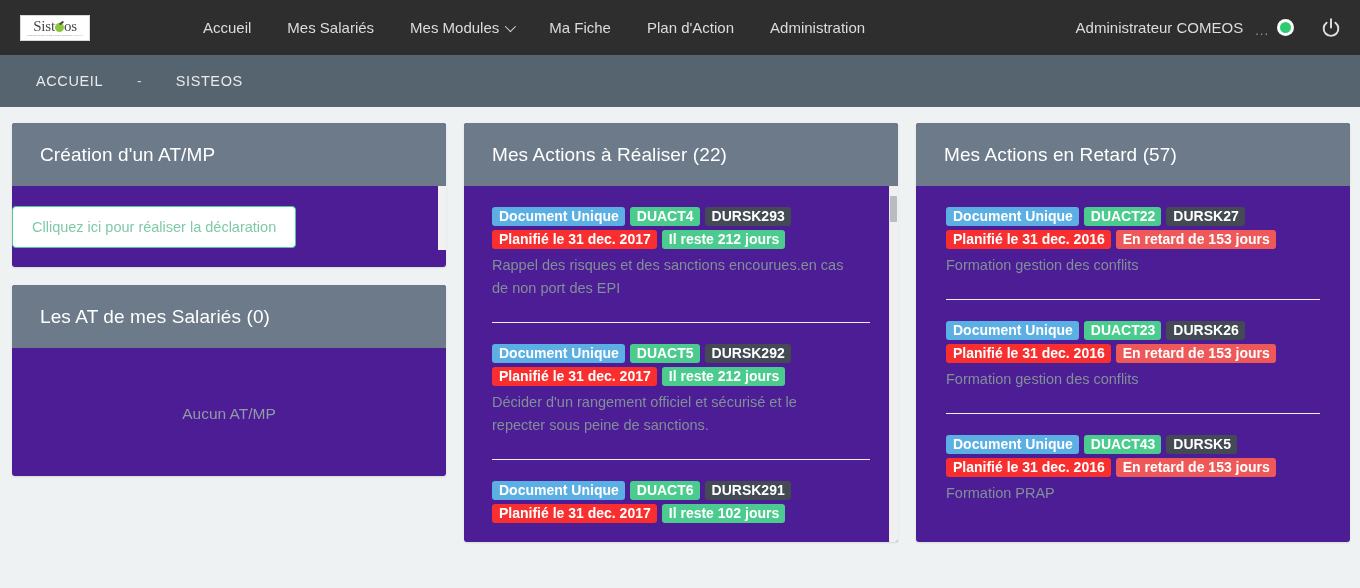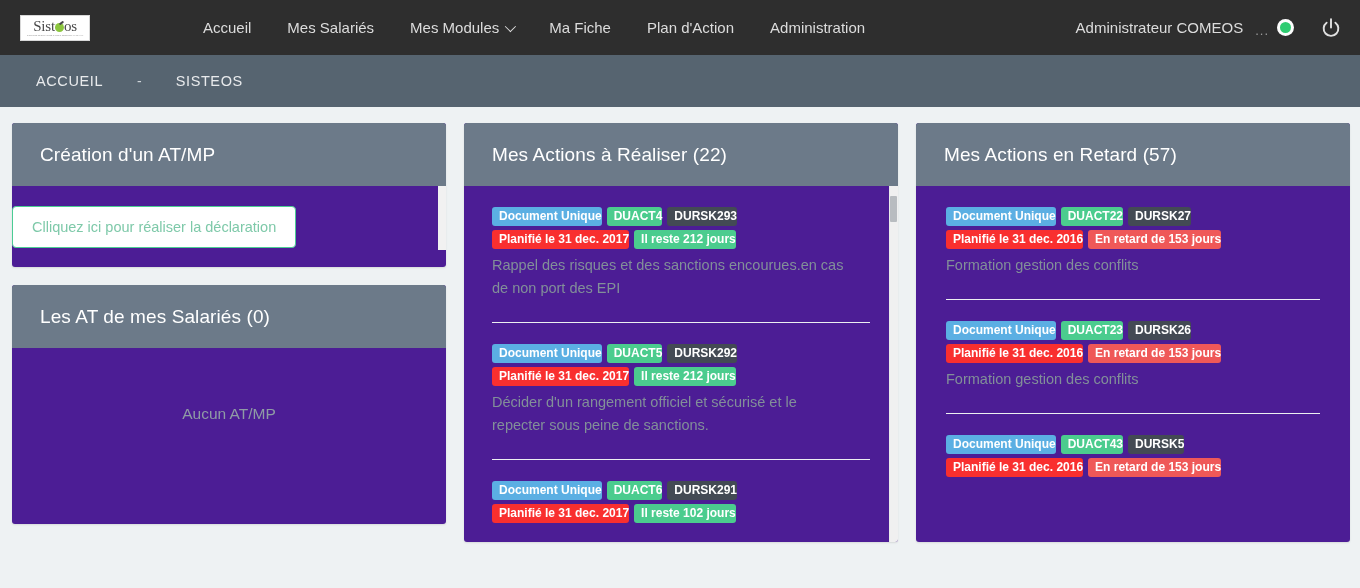--- a/index.html
+++ b/index.html
@@ -222,21 +222,21 @@
     font-size: 14.5px;
     padding: 11px 19px;
     border-radius: 4px;
     cursor: pointer;
     line-height: 18px;
     white-space: nowrap;
   }
 
   
   .card-empty .card-body {
-    height: 176px;
+    height: 128px;
     display: flex;
     align-items: flex-start;
     justify-content: center;
     padding-top: 56px;
   }
   .empty-text {
     color: #8f9ba5;
     font-size: 15.5px;
     line-height: 20px;
   }
@@ -256,25 +256,25 @@
   .action-item:last-child { border-bottom: none; }
 
   .badge-row {
     display: flex;
     flex-wrap: wrap;
     gap: 5px;
     margin-bottom: 4px;
   }
   .badge {
     display: inline-block;
-    font-size: 12px;
+    font-size: 14px;
     font-weight: bold;
     color: #ffffff;
     border-radius: 3px;
-    padding: 3px 0 4px 7px;
+    padding: 3px 6px 4px 7px;
     line-height: 12px;
     white-space: nowrap;
     cursor: pointer;
   }
   .action-desc {
     color: #828f99;
     font-size: 14.5px;
     line-height: 23px;
     margin-top: 5px;
     max-width: 352px;
@@ -471,19 +471,20 @@
         <div class="action-item">
           <div class="badge-row">
             <span class="badge" style="background:#5bafe3">Document Unique</span>
             <span class="badge" style="background:#4bcc8e">DUACT43</span>
             <span class="badge" style="background:#434a54">DURSK5</span>
           </div>
           <div class="badge-row">
             <span class="badge" style="background:#f92f2f">Planifié le 31 dec. 2016</span>
             <span class="badge" style="background:#ef5858">En retard de 153 jours</span>
           </div>
+          <div class="action-desc">Formation PRAP</div>
         </div>
 
       </div>
     </div>
   </div>
 
 </div>
 
 </body></html>

